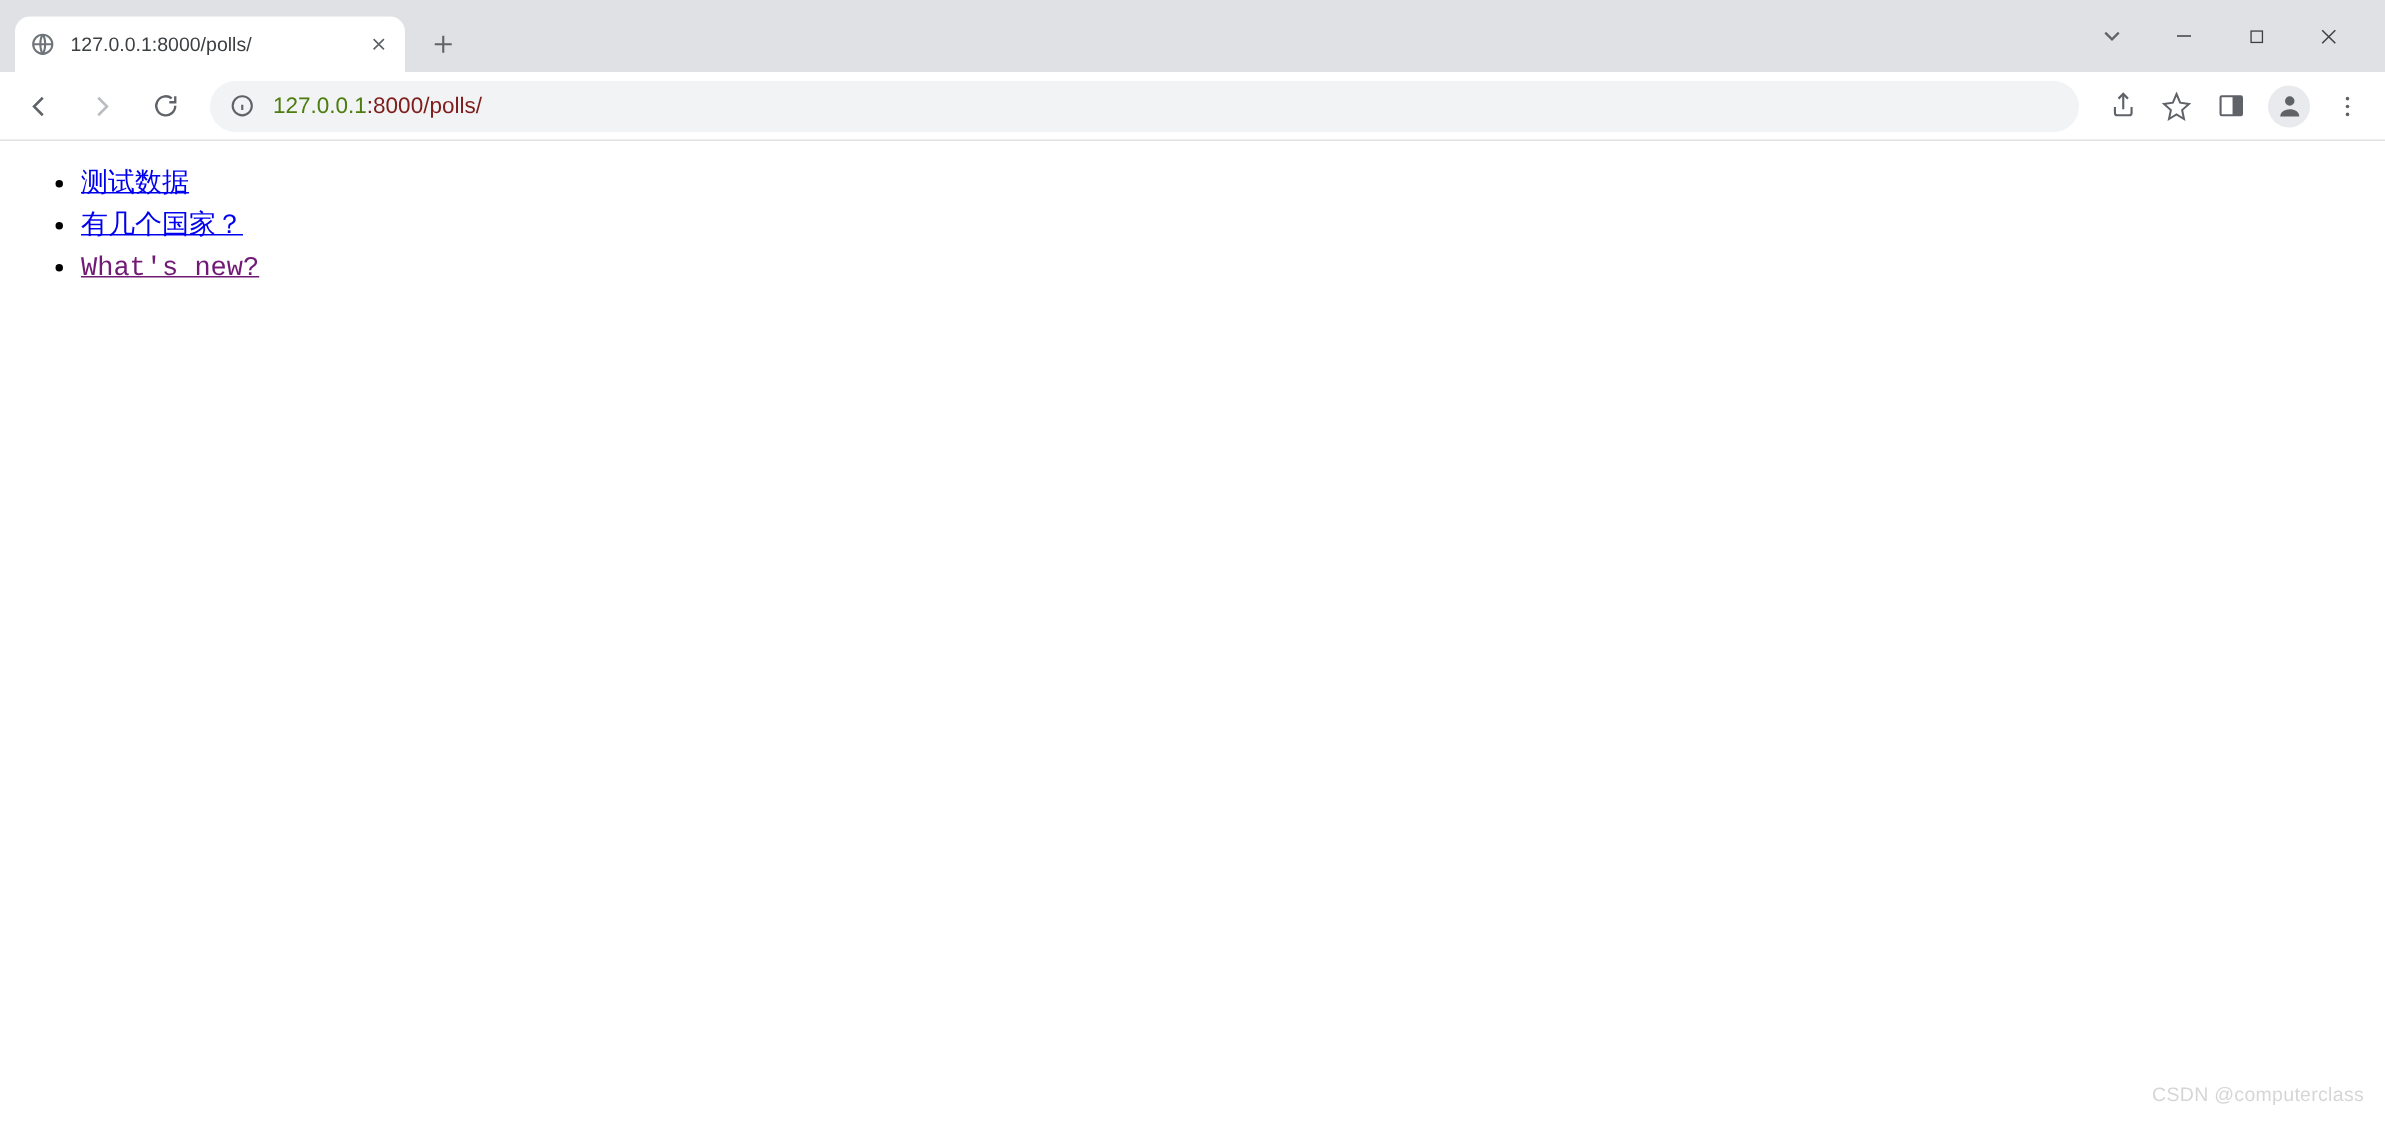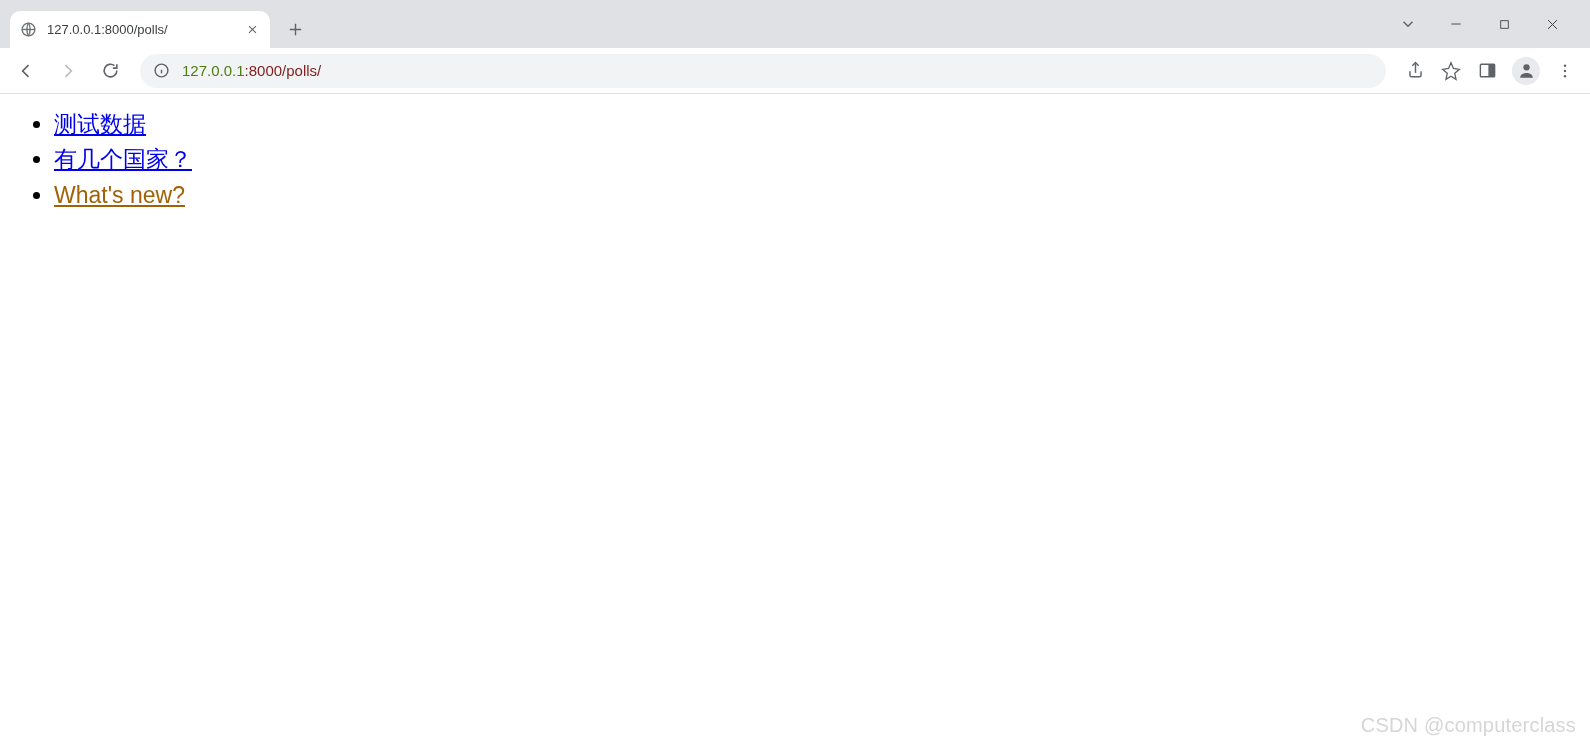--- a/index.html
+++ b/index.html
@@ -25,27 +25,27 @@
     .nav-btn.disabled { color: #b9bcc0; }
     .omnibox { flex: 1; height: 34px; background: #f1f3f4; border-radius: 17px; display: flex; align-items: center; padding: 0 12px; color: #202124; font-size: 15px; margin: 0 6px; }
     .omnibox .info { width: 18px; height: 18px; margin-right: 12px; color: #5f6368; display: flex; align-items: center; justify-content: center; }
     .omnibox .url .host { color: #4d7c0f; }
     .omnibox .url .path { color: #7f1d1d; }
     .action-icons { display: flex; align-items: center; gap: 14px; padding: 0 6px; color: #5f6368; }
     .action-icons .ic { width: 22px; height: 22px; display: flex; align-items: center; justify-content: center; }
     .avatar { width: 28px; height: 28px; border-radius: 50%; background: #e8eaed; display: flex; align-items: center; justify-content: center; color: #5f6368; }
 
     
-    .content { padding: 12px 14px; font-size: 23px; }
+    .content { padding: 12px 14px; font-size: 18px; }
     .content ul { list-style: disc; padding-left: 40px; }
     .content li { margin: 2px 0; line-height: 1.45; }
     .content a { color: #0000EE; text-decoration: underline; }
-    .content a.visited { color: #a16207; }
+    .content a.visited { color: #701a75; font-family: Liberation Mono, monospace; }
 
-    .watermark { position: absolute; right: 14px; bottom: 10px; color: #d6d6d6; font-size: 20px; font-family: Arial, sans-serif; letter-spacing: 0.2px;}
+    .watermark { position: absolute; right: 14px; bottom: 10px; color: #d6d6d6; font-size: 13px; font-family: Arial, sans-serif; letter-spacing: 0.2px;}
     svg { display: block; }
   </style>
 </head>
 <body>
 
 <div class="tab-strip">
   <div class="tab">
     <span class="fav">
       <svg viewBox="0 0 24 24" width="17" height="17" fill="none" stroke="#6f7479" stroke-width="2">
         <circle cx="12" cy="12" r="9"></circle>

